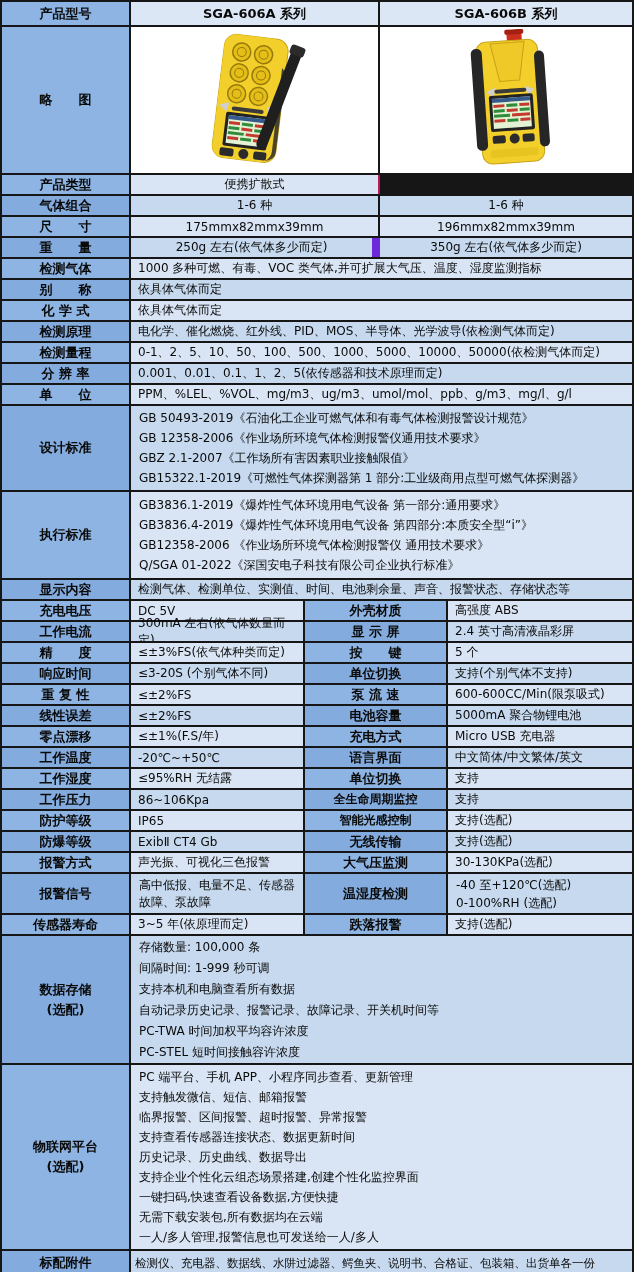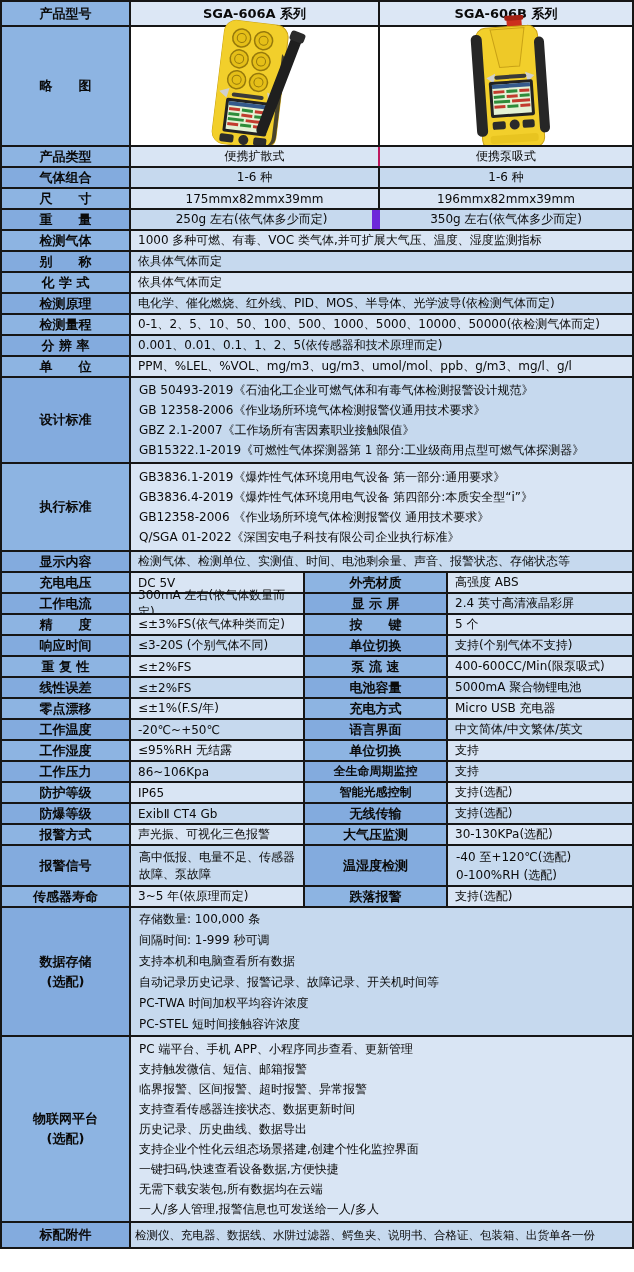--- a/index.html
+++ b/index.html
@@ -16,21 +16,21 @@
   .d .lab{background:#83abde;}
   .d .val{background:#c6d9ee;}
   .imgcell{background:#ffffff;justify-content:center;padding:0;}
   .v1{flex:0 0 174px;width:174px;border-right:2px solid #161616;}
   .l2{flex:0 0 143px;width:143px;background:#8db4e2;font-weight:bold;font-size:13px;
       display:flex;align-items:center;justify-content:center;text-align:center;
       border-right:2px solid #161616;box-sizing:border-box;}
   .d .l2{background:#83abde;}
   .multi{white-space:pre-line;line-height:20px;padding:3px 8px;font-size:12px;}
   .h-head{height:23px;}
-  .h-img{height:120px;}
+  .h-img{height:148px;}
   .h-std{height:21px;}
   .h-design{height:86px;}
   .h-exec{height:88px;}
   .h-dbl{height:41px;}
   .h-store{height:129px;}
   .h-iot{height:186px;}
   .h-acc{height:26px;}
   .bold{font-weight:bold;font-size:13px;}
   .devsvg{display:block;}
 </style>
@@ -130,23 +130,20 @@
           </g>
         </svg>
       </div>
     </div>
 
     <div class="r h-std">
       <div class="lab"><span>产品类型</span></div>
       <div class="val c" style="flex:0 0 249px;width:249px;border-right:2px solid #be185d;">
           <span>便携扩散式</span>
         </div>
-      <div class="val c">
-          <span>便携泵吸式</span>
-        </div>
     </div>
     <div class="r h-std d">
       <div class="lab"><span>气体组合</span></div>
       <div class="val c" style="flex:0 0 249px;width:249px;border-right:2px solid #161616;">
           <span>1-6 种</span>
         </div>
       <div class="val c">
           <span>1-6 种</span>
         </div>
     </div>
@@ -285,21 +282,21 @@
     </div>
     <div class="r h-std">
       <div class="lab"><span>重 复 性</span></div>
       <div class="val v1">
           <span>≤±2%FS</span>
         </div>
       <div class="l2">
           <span>泵 流 速</span>
         </div>
       <div class="val">
-          <span>400-600CC/Min(限泵吸式)</span>
+          <span>600-600CC/Min(限泵吸式)</span>
         </div>
     </div>
     <div class="r h-std d">
       <div class="lab"><span>线性误差</span></div>
       <div class="val v1">
           <span>≤±2%FS</span>
         </div>
       <div class="l2">
           <span>电池容量</span>
         </div>

